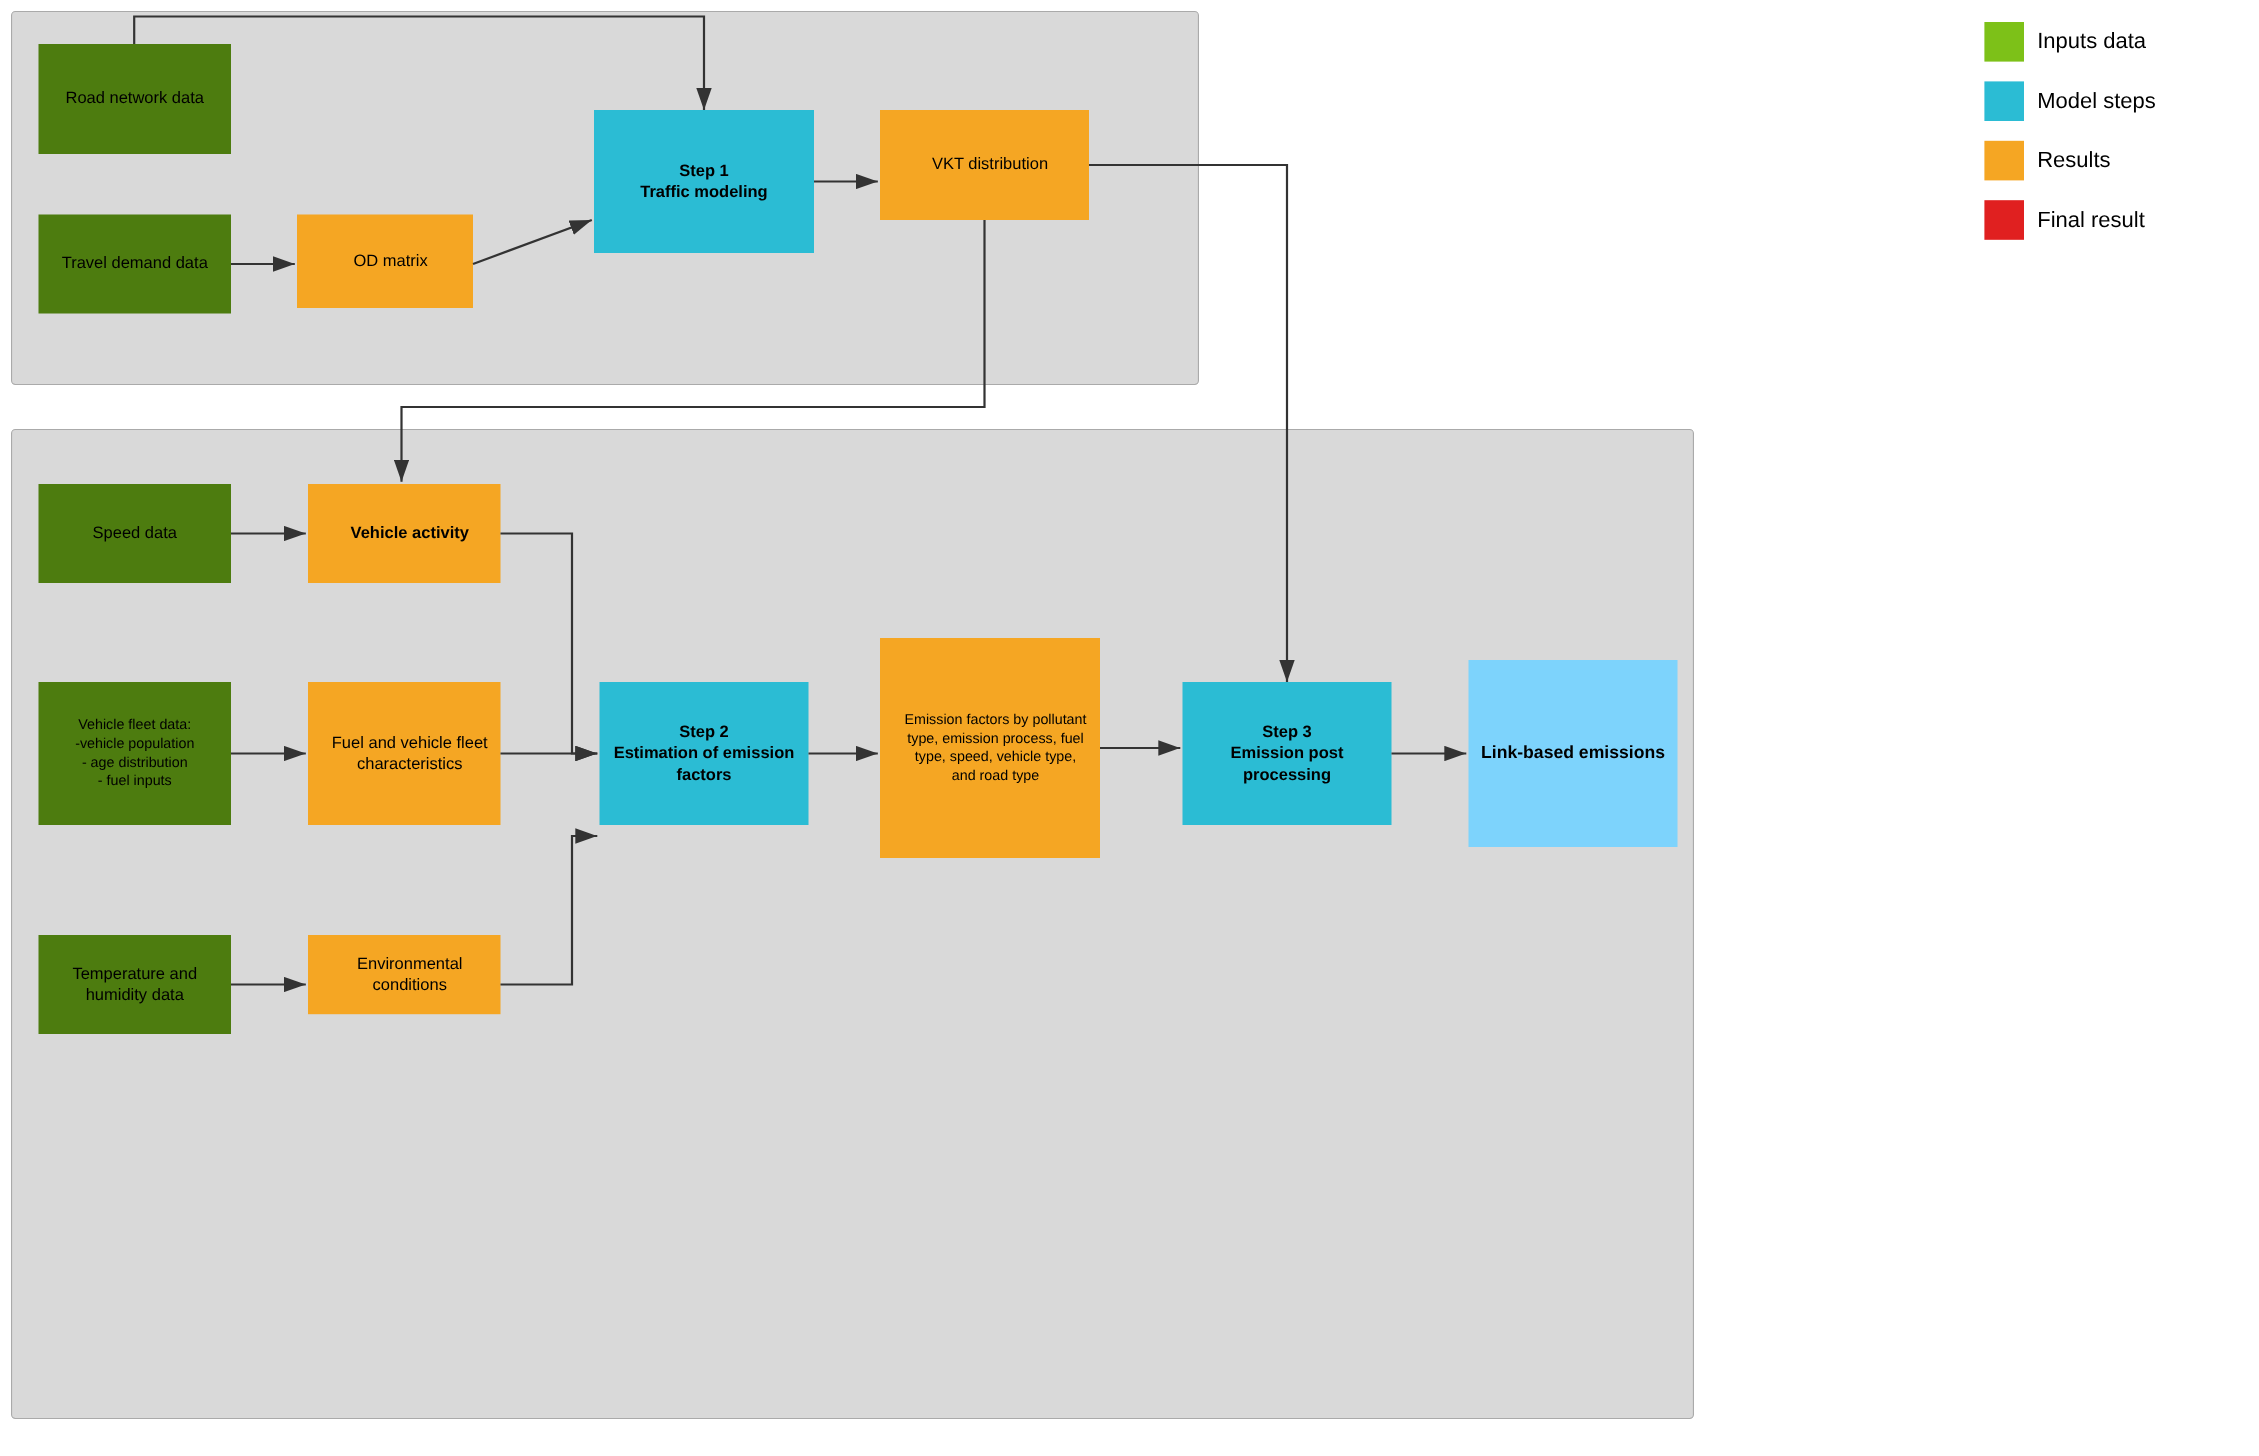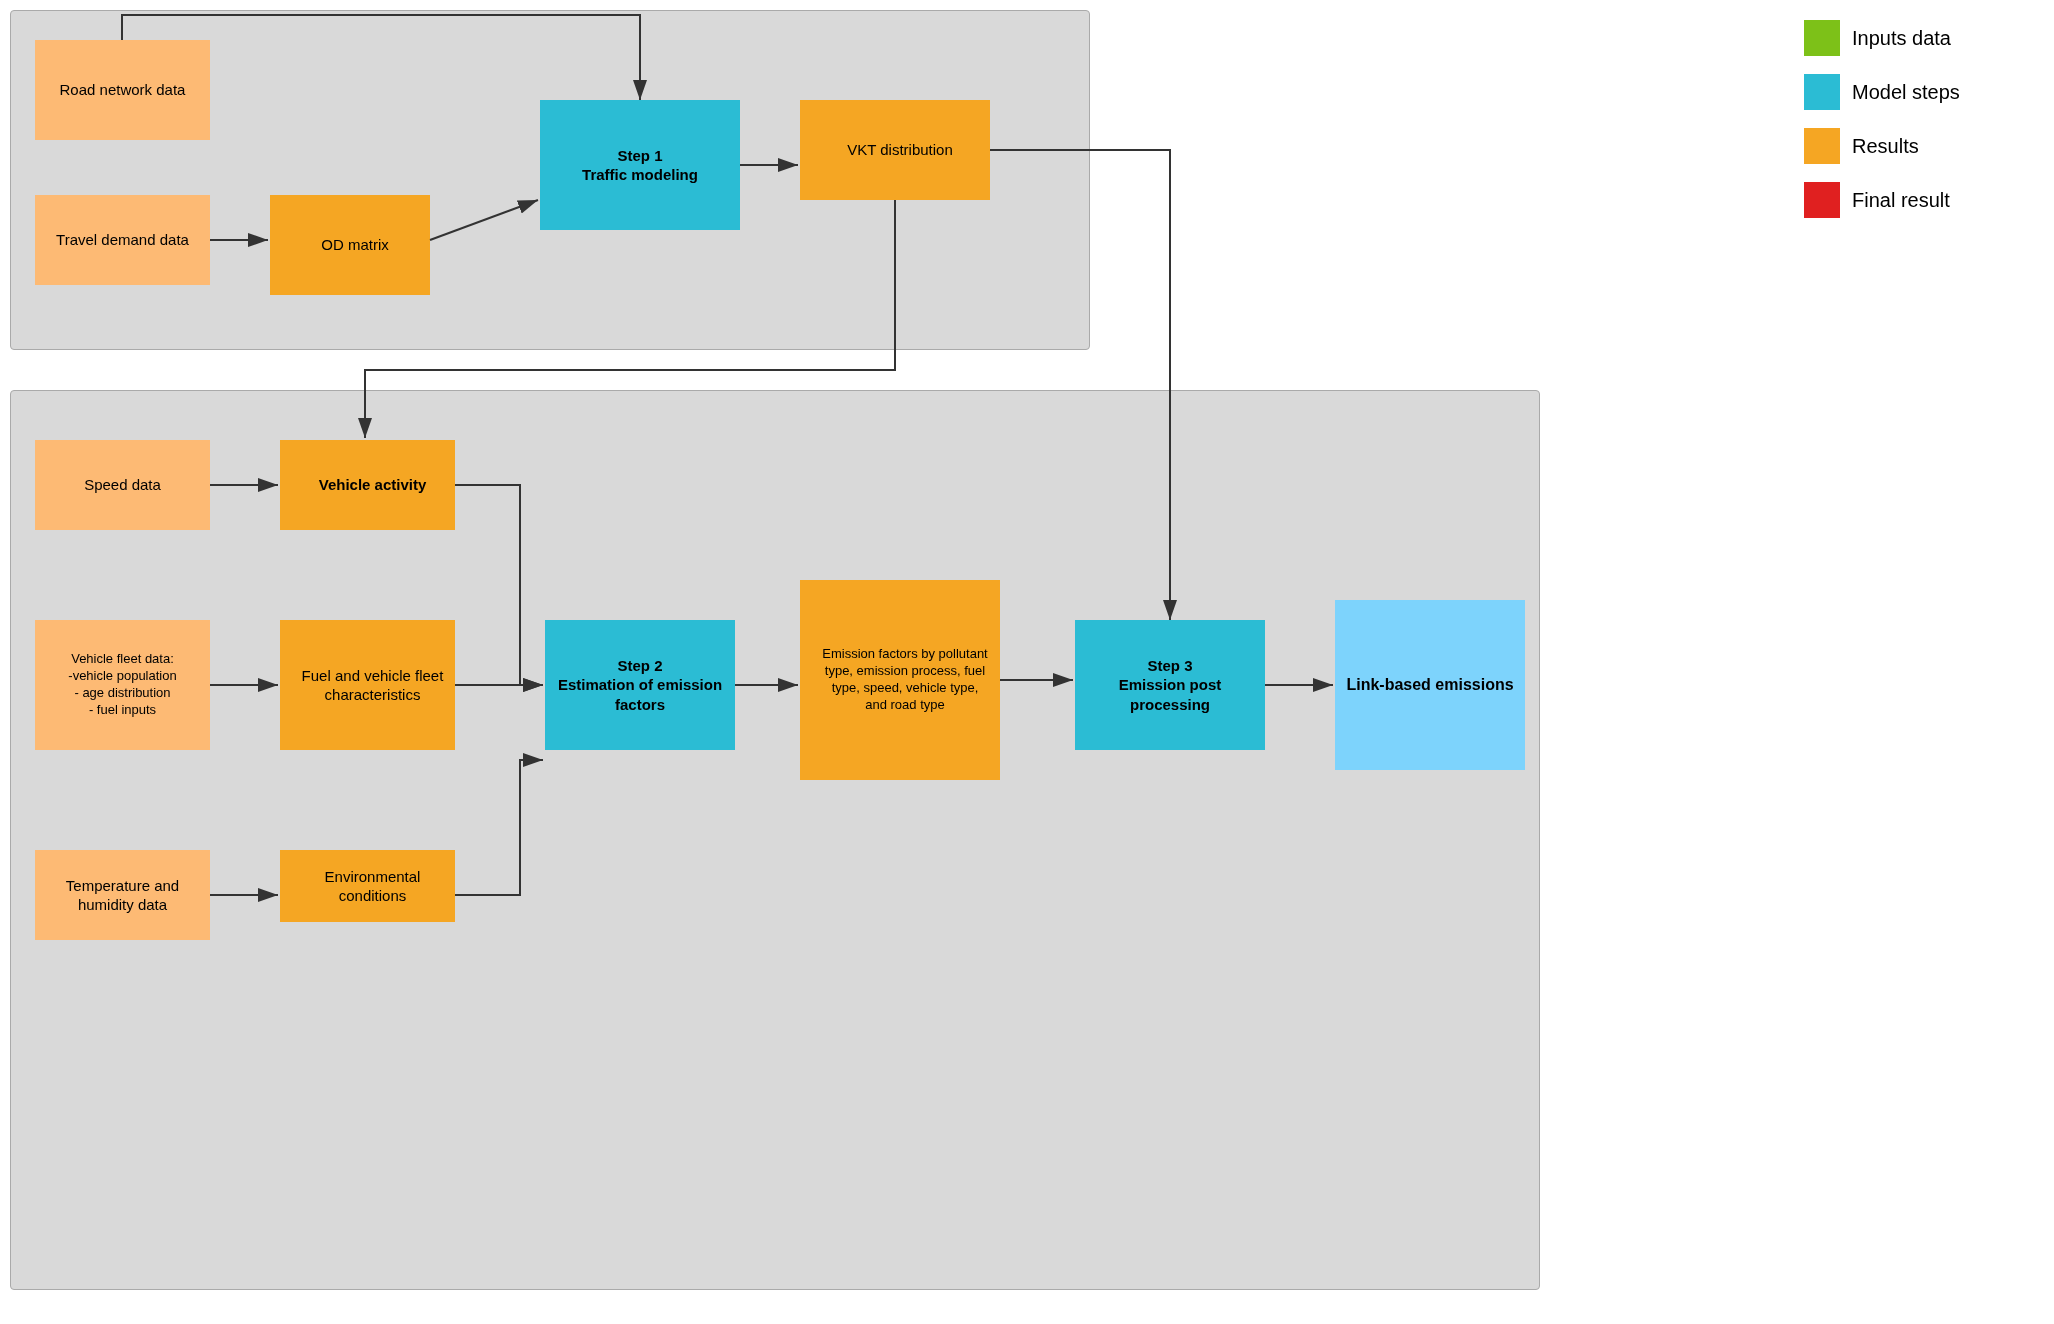--- a/index.html
+++ b/index.html
@@ -64,21 +64,21 @@
       position: absolute;
       display: flex;
       align-items: center;
       justify-content: center;
       text-align: center;
       padding: 10px;
       font-size: 15px;
       line-height: 1.3;
     }
     .box-green {
-      background: #fdba74;
+      background: #4d7c0f;
       color: #000;
     }
     .box-orange {
       background: #f5a623;
       color: #000;
       padding-left: 20px;
     }
     .box-teal {
       background: #2bbcd4;
       color: #000;
@@ -109,21 +109,21 @@
 <div class="bottom-panel"></div>
 
 <div class="box box-green" style="left:35px; top:40px; width:175px; height:100px;">
   <span>Road network data</span>
 </div>
 
 <div class="box box-green" style="left:35px; top:195px; width:175px; height:90px;">
   <span>Travel demand data</span>
 </div>
 
-<div class="box box-orange" style="left:270px; top:195px; width:160px; height:100px;">
+<div class="box box-orange" style="left:270px; top:195px; width:160px; height:85px;">
   <span>OD matrix</span>
 </div>
 
 <div class="box box-teal" style="left:540px; top:100px; width:200px; height:130px;">
   <span style="white-space:pre-line;">Step 1
 Traffic modeling</span>
 </div>
 
 <div class="box box-orange" style="left:800px; top:100px; width:190px; height:100px;">
   <span>VKT distribution</span>

